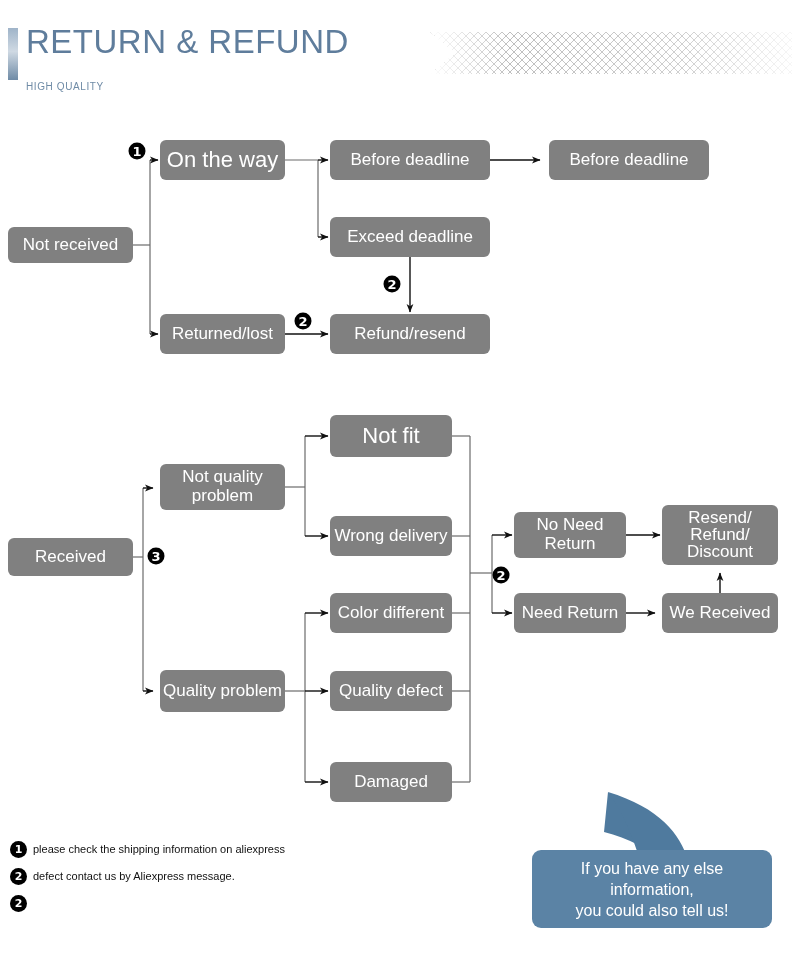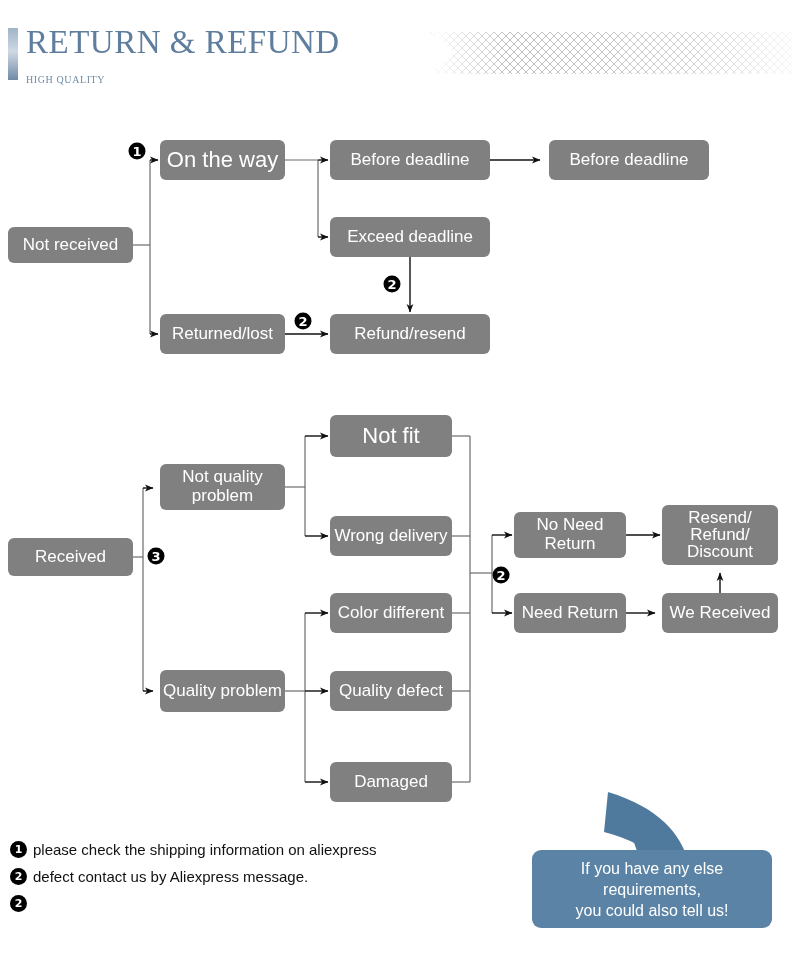--- a/index.html
+++ b/index.html
@@ -4,33 +4,33 @@
 <style>
   html,body{margin:0;padding:0;}
   body{
     width:800px;height:958px;background:#ffffff;
     font-family:"Liberation Sans","DejaVu Sans",sans-serif;
     position:relative;overflow:hidden;
   }
   .page{position:relative;width:800px;height:958px;}
 
   
-  .header{position:absolute;left:0;top:0;width:800px;height:100px;font-family:Liberation Serif, serif;}
+  .header{position:absolute;left:0;top:0;width:800px;height:100px;}
   .accent-bar{
     position:absolute;left:8px;top:28px;width:10px;height:52px;
     background:linear-gradient(to bottom,#9fb4c9 0%,#cfd9e3 45%,#6f8ba6 100%);
   }
   .title-block{position:absolute;left:26px;top:22px;}
   .main-title{
     font-size:33px;color:#5f7d9c;letter-spacing:0.5px;line-height:40px;
     font-weight:400;white-space:nowrap;
   }
   .sub-title{
     font-size:10px;color:#6f8ba6;letter-spacing:0.6px;line-height:14px;
-    margin-top:11px;white-space:nowrap;
+    margin-top:18px;white-space:nowrap;
   }
   .ribbon{position:absolute;left:430px;top:32px;width:362px;height:42px;}
 
   
   .flow{position:absolute;left:0;top:100px;width:800px;height:718px;}
 
   .box-text{
     fill:#ffffff;font-family:"Liberation Sans","DejaVu Sans",sans-serif;
     font-size:17px;text-anchor:middle;dominant-baseline:middle;
   }
@@ -44,21 +44,21 @@
 
   
   .notes{position:absolute;left:10px;top:836px;width:470px;}
   .note-row{display:flex;align-items:center;height:27px;}
   .note-badge{
     width:17px;height:17px;border-radius:50%;background:#000000;
     color:#ffffff;font-size:11px;font-weight:bold;
     display:flex;align-items:center;justify-content:center;
     margin-right:6px;flex:0 0 auto;font-family:"DejaVu Sans",sans-serif;
   }
-  .note-text{font-size:15px;color:#111111;line-height:19px;white-space:nowrap;}
+  .note-text{font-size:11px;color:#111111;line-height:19px;white-space:nowrap;}
 
   
   .bubble-wrap{position:absolute;left:520px;top:780px;width:270px;height:180px;}
   .bubble-box{
     position:absolute;left:12px;top:70px;width:240px;height:78px;
     background:#5b83a5;border-radius:9px;
     display:flex;align-items:center;justify-content:center;
   }
   .bubble-text{
     color:#ffffff;font-size:16px;line-height:21px;text-align:center;
@@ -292,19 +292,19 @@
   </div>
 
   <div class="bubble-wrap">
     <svg class="bubble-tail" viewBox="0 0 270 160">
       <path d="M88,12 C112,36 138,58 152,78 L150,84 C130,70 108,58 84,52 Z" fill="#4f7a9e" transform="translate(0,0)"></path>
       <path d="M88,12 C140,28 160,54 168,80 L120,80 C112,56 104,34 88,12 Z" fill="#4f7a9e"></path>
     </svg>
     <div class="bubble-box">
       <div class="bubble-text">
         <span>If you have any else</span><br>
-        <span>requirements,</span><br>
+        <span>information,</span><br>
         <span>you could also tell us!</span>
       </div>
     </div>
   </div>
 
 </div>
 
 </body></html>

